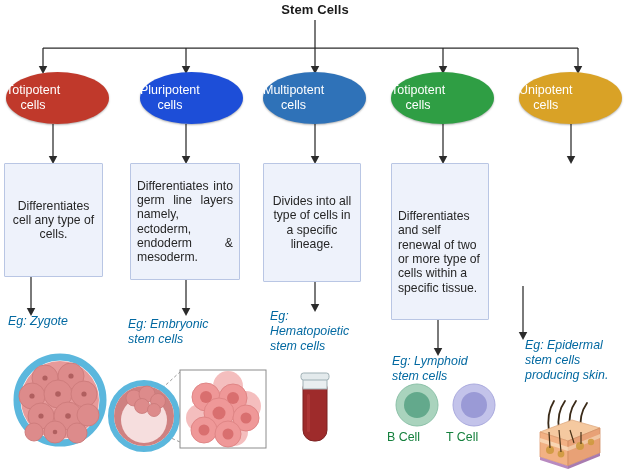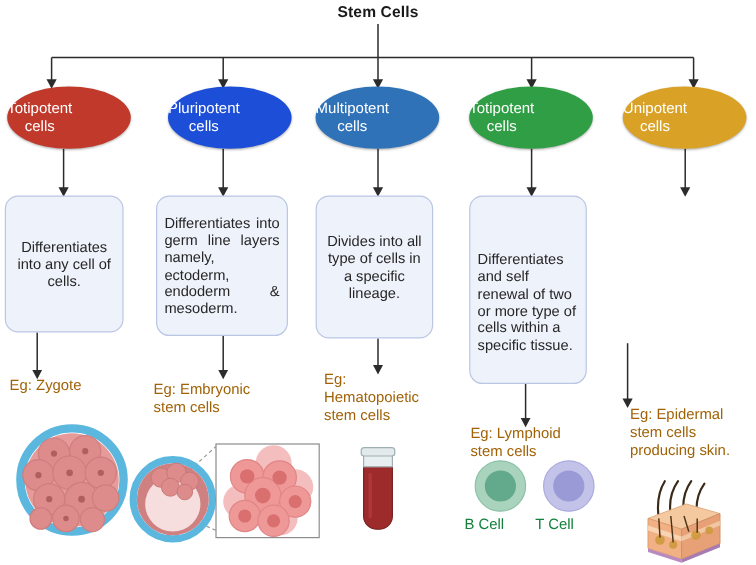--- a/index.html
+++ b/index.html
@@ -19,31 +19,31 @@
   .ellipse{
     position:absolute;width:103px;height:52px;border-radius:50%;
     display:flex;align-items:center;justify-content:flex-start;
     color:#ffffff;font-size:12.5px;line-height:1.18;text-align:center;
     box-shadow:0 1px 2px rgba(0,0,0,.30);
   }
   .ellipse span{display:block;}
 
   .infobox{
     position:absolute;background:#eef2fb;border:1.2px solid #b9c6e4;
-    border-radius:11px;box-sizing:border-box;
+    border-radius:1px;box-sizing:border-box;
     font-size:12.2px;line-height:1.17;color:#262626;
     padding:7px 6px;display:flex;align-items:center;
   }
   .infobox .txt{width:100%;}
   .ta-center{text-align:center;}
   .ta-justify{text-align:justify;text-align-last:left;}
   .ta-left{text-align:left;margin-top:21px;}
 
   .eg{
-    position:absolute;font-size:12.4px;line-height:1.19;color:#a16207;
+    position:absolute;font-size:12.4px;line-height:1.19;color:#0369a1;font-style:italic;
   }
 
   .celllabel{position:absolute;font-size:12.4px;color:#15803d;}
 
   
   .art{position:absolute;}
 </style>
 </head>
 <body>
 
@@ -112,21 +112,21 @@
   </div>
 
   <div class="ellipse" style="left:519px;top:72px;background:#d9a226;">
     <div>
       <span>Unipotent</span>
       <span>cells</span>
     </div>
   </div>
 
   <div class="infobox" style="left:4px;top:163px;width:99px;height:114px;">
-    <div class="txt ta-center">Differentiates into any cell of cells.</div>
+    <div class="txt ta-center">Differentiates cell any type of cells.</div>
   </div>
 
   <div class="infobox" style="left:130px;top:163px;width:110px;height:117px;">
     <div class="txt ta-justify">Differentiates into germ line layers namely, ectoderm, endoderm &amp; mesoderm.</div>
   </div>
 
   <div class="infobox" style="left:263px;top:163px;width:98px;height:119px;">
     <div class="txt ta-center">Divides into all type of cells in a specific lineage.</div>
   </div>
 

